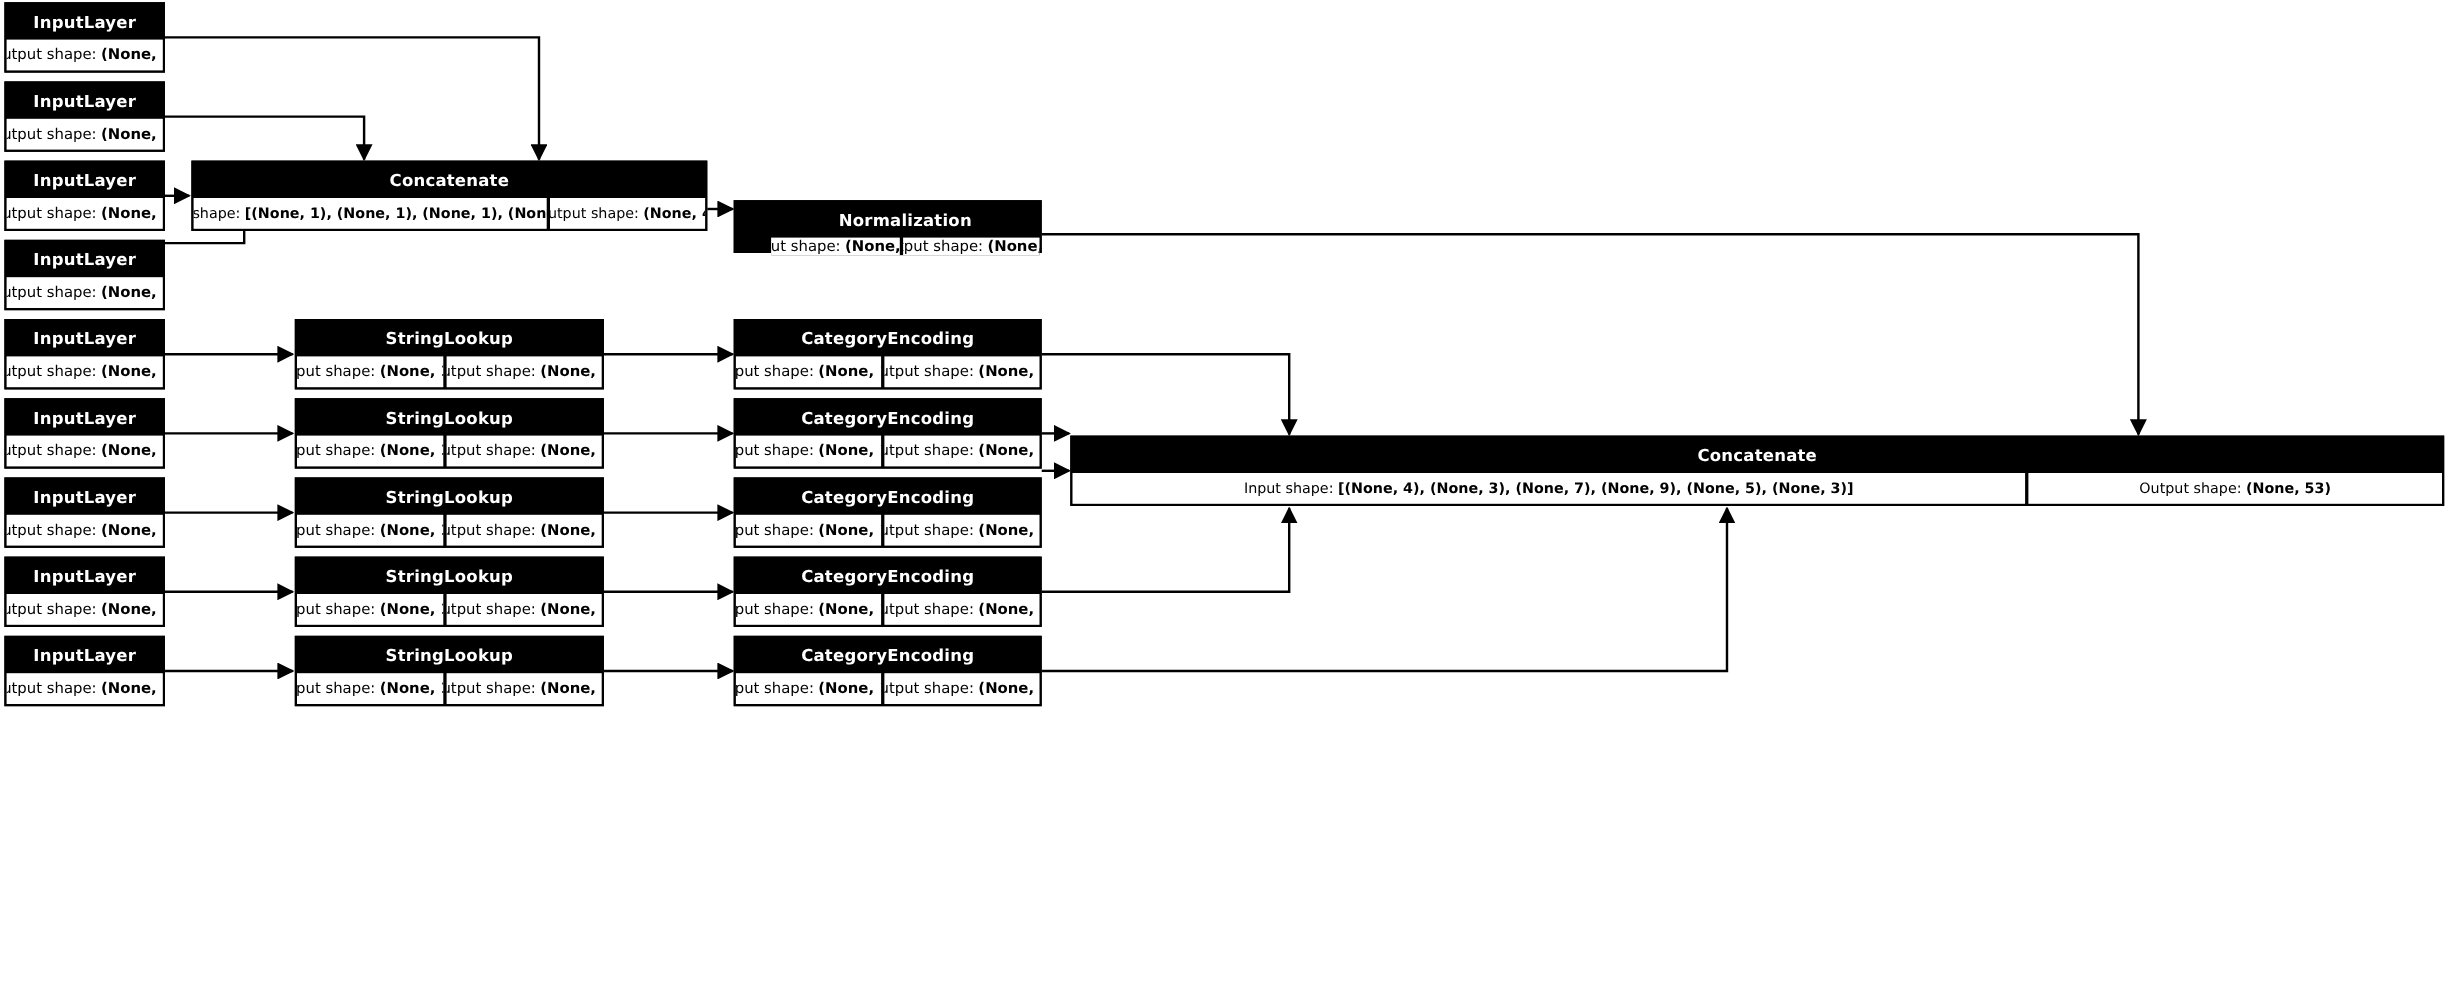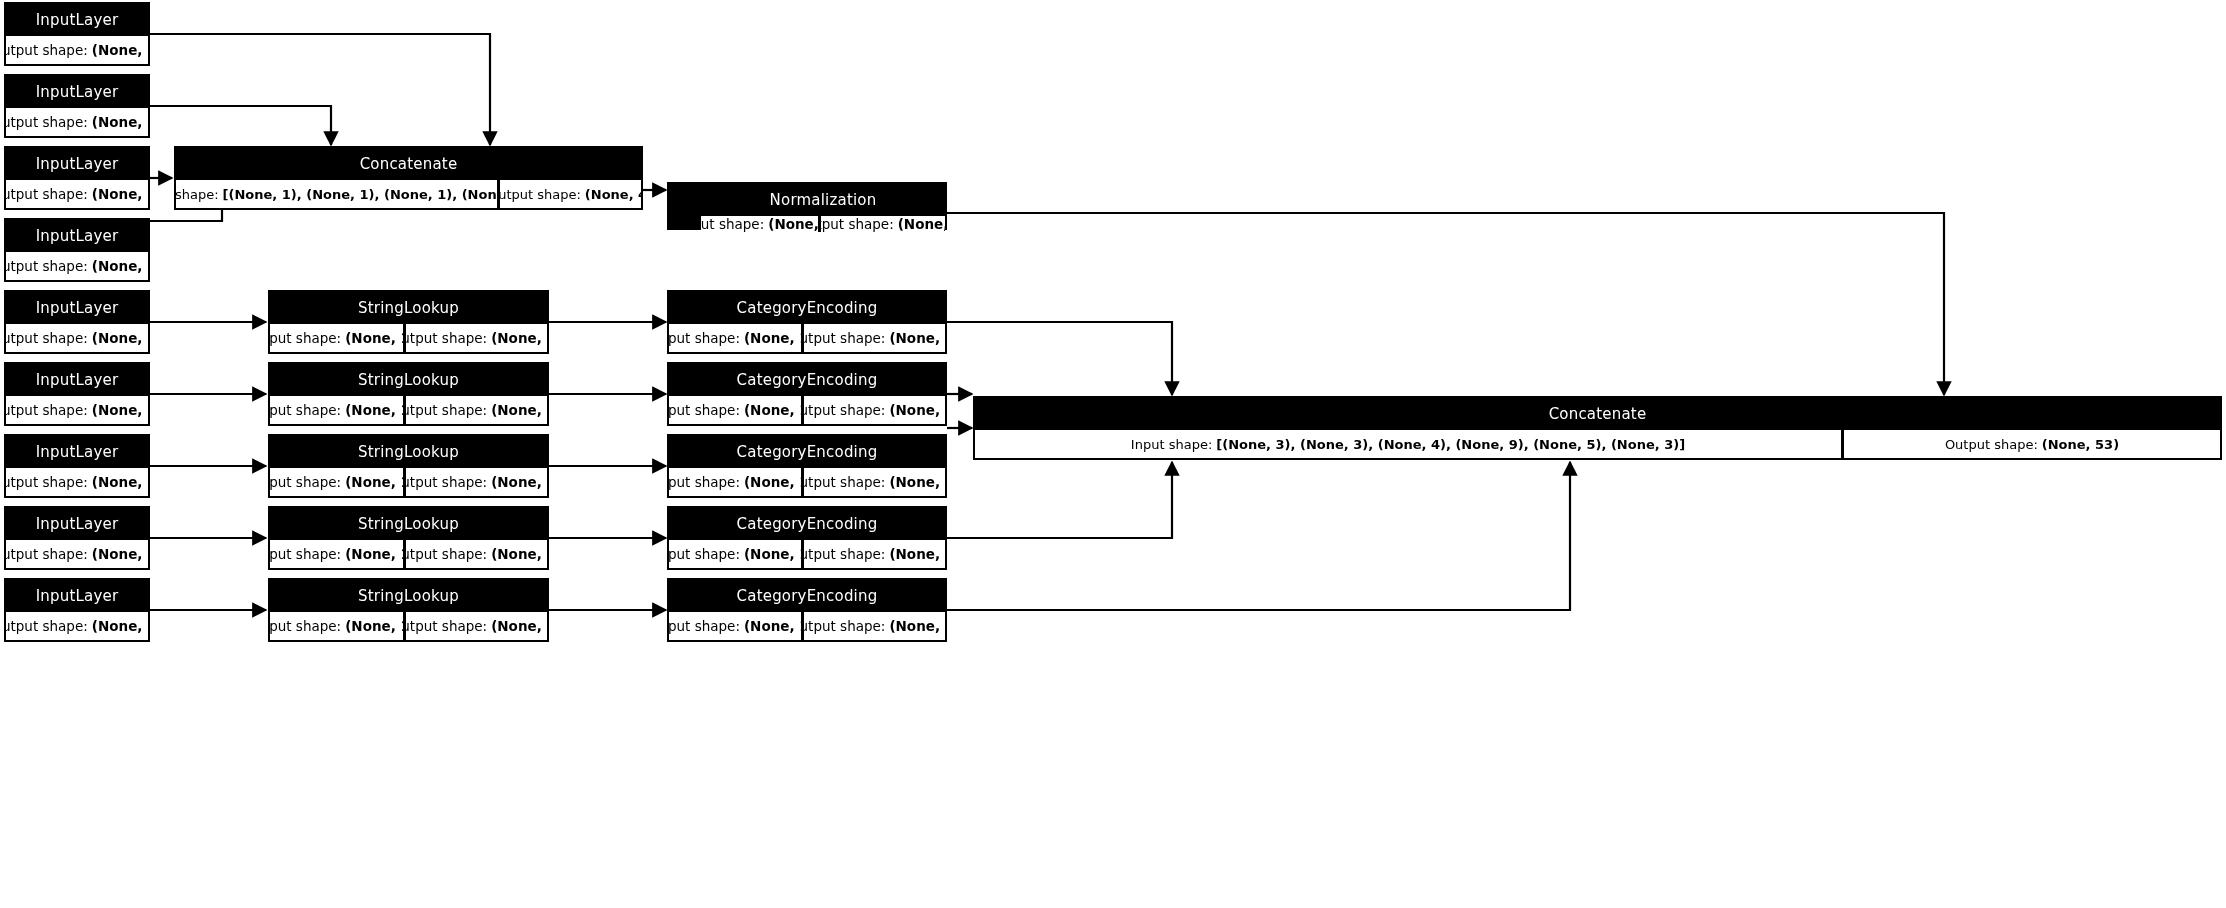--- a/index.html
+++ b/index.html
@@ -23,21 +23,21 @@
     box-sizing: border-box;
     border: 2px solid #000000;
     background: #000000;
     display: flex;
     flex-direction: column;
     z-index: 3;
   }
   .node-title {
     background: #000000;
     color: #ffffff;
-    font-weight: normal;
+    font-weight: bold;
     text-align: center;
     display: flex;
     align-items: center;
     justify-content: center;
     letter-spacing: 0.2px;
     flex: 0 0 auto;
   }
   .node-shapes {
     display: flex;
     flex: 1 1 auto;
@@ -376,21 +376,21 @@
         <span class="val">(None, 3)</span>
       </div>
     </div>
   </div>
 
   <div class="node n-wide" style="left:973px; top:396px; width:1249px; height:64px;">
     <div class="node-title">Concatenate</div>
     <div class="node-shapes">
       <div class="shape-cell" style="flex:0 0 866px;">
         <span class="lbl">Input shape:</span>
-        <span class="val">[(None, 3), (None, 3), (None, 4), (None, 9), (None, 5), (None, 3)]</span>
+        <span class="val">[(None, 4), (None, 3), (None, 7), (None, 9), (None, 5), (None, 3)]</span>
       </div>
       <div class="shape-cell">
         <span class="lbl">Output shape:</span>
         <span class="val">(None, 53)</span>
       </div>
     </div>
   </div>
 
 </div>
 

